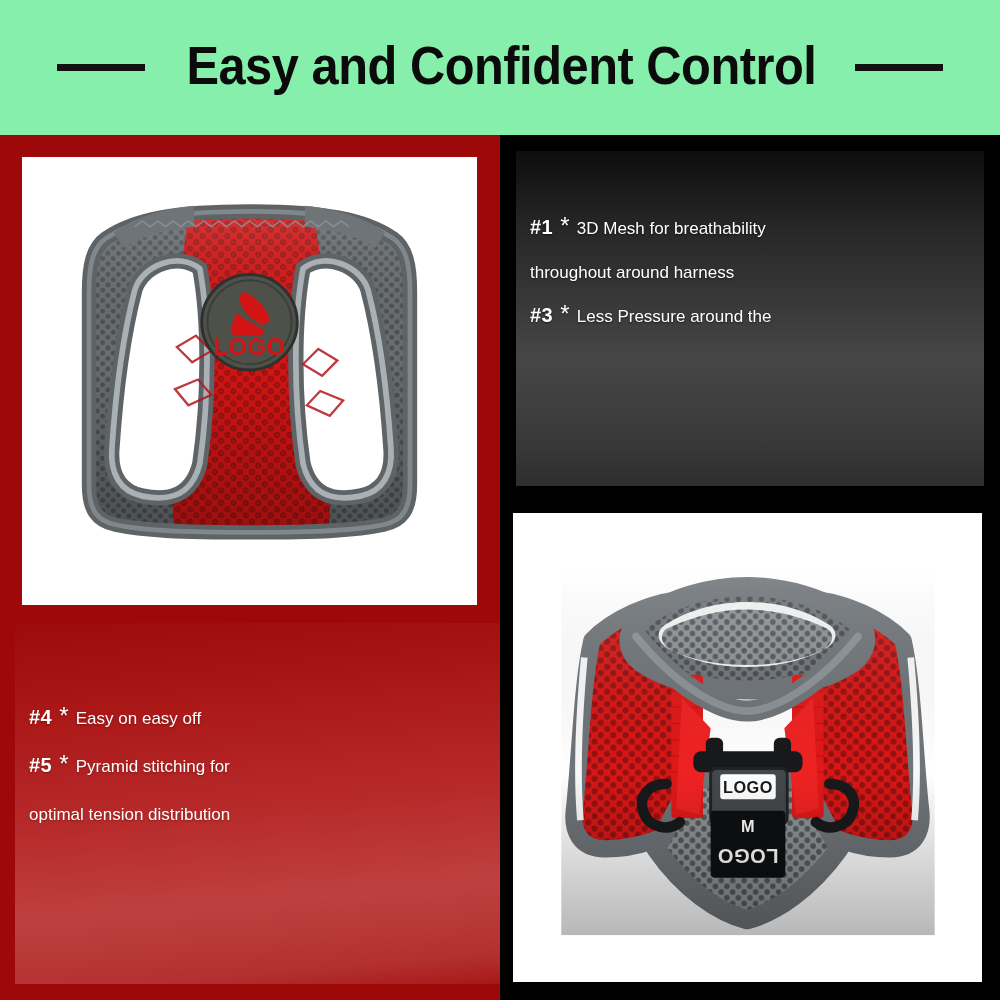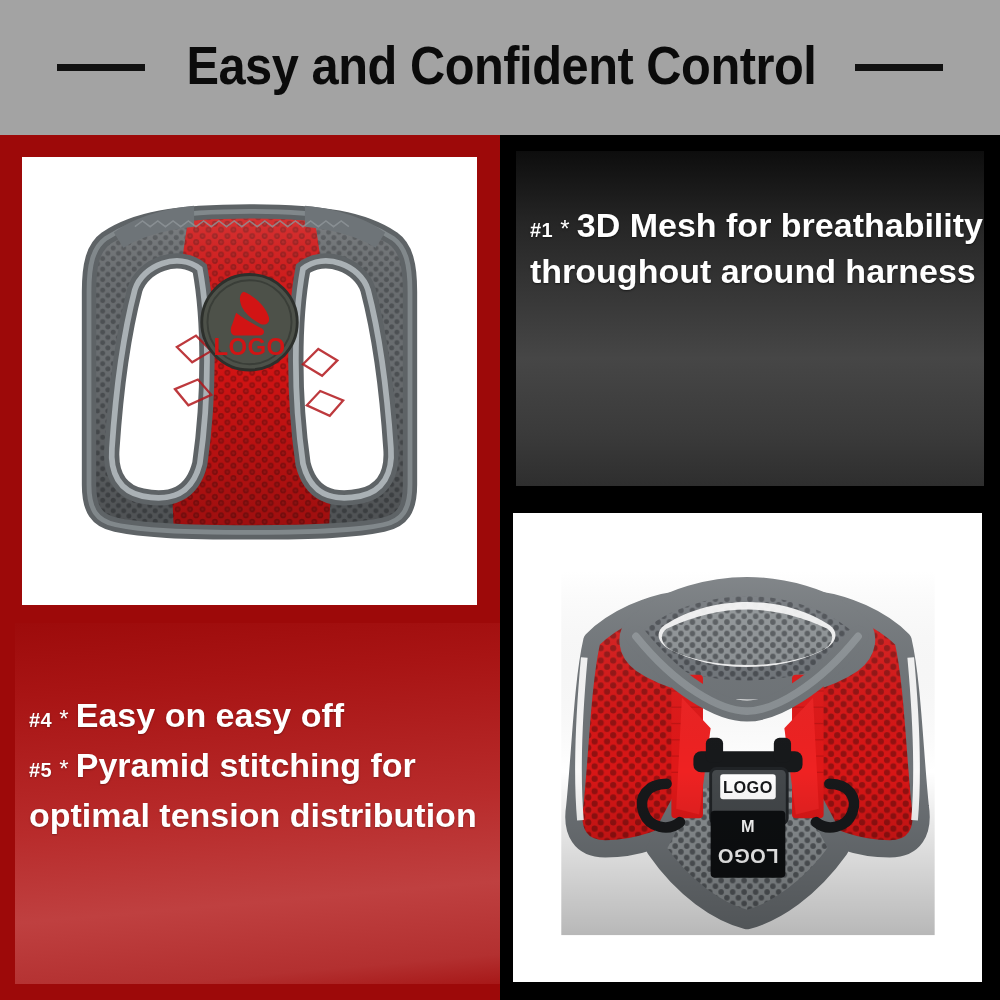--- a/index.html
+++ b/index.html
@@ -7,21 +7,21 @@
   body {
     background:#ffffff;
     font-family:"Liberation Sans", sans-serif;
     overflow:hidden;
     position:relative;
   }
 
   
   #header {
     position:absolute; left:0; top:0; width:1000px; height:135px;
-    background:#a3a3a3;
+    background:#86efac;
     display:flex; align-items:center; justify-content:center;
   }
   .hdr-rule {
     height:7px; background:#111111; flex:0 0 auto;
   }
   .hdr-rule.left  { width:88px; margin-right:14px; }
   .hdr-rule.right { width:88px; margin-left:12px; }
   #header-title {
     font-family:"Liberation Sans Narrow","Liberation Sans", sans-serif;
     font-weight:bold;
@@ -65,21 +65,21 @@
     line-height:41px;
     white-space:nowrap;
     text-shadow:0 1px 2px rgba(0,0,0,.55);
   }
   .feat-num {
     font-size:20px;
     font-weight:bold;
     letter-spacing:0.5px;
   }
   .feat-star { font-size:24px; }
-  .feat-txt  { font-size:34px;font-weight:bold; }
+  .feat-txt  { font-size:17px; }
 
   
   #panel-features-bottom {
     position:absolute; left:0; top:623px; width:544px; height:377px;
     background:#9d0909;
     padding:0 15px 16px 15px;
   }
   #features-bottom-inner {
     width:100%; height:100%;
     background:linear-gradient(175deg,#9d0b0b 0%, #a81414 18%, #b82b2b 52%, #bf4040 74%, #b33030 92%, #a61616 100%);
@@ -227,20 +227,25 @@
 <div id="panel-features-top">
   <div id="features-top-inner">
     <div class="feat-line">
       <span class="feat-num">#1</span>
       <span class="feat-star">*</span>
       <span class="feat-txt">3D Mesh for breathability</span>
     </div>
     <div class="feat-line">
       <span class="feat-txt">throughout around harness</span>
     </div>
+    <div class="feat-line">
+      <span class="feat-num">#3</span>
+      <span class="feat-star">*</span>
+      <span class="feat-txt">Less Pressure around the</span>
+    </div>
   </div>
 </div>
 
 <div id="panel-features-bottom">
   <div id="features-bottom-inner">
     <div class="feat-line-red">
       <span class="feat-num">#4</span>
       <span class="feat-star">*</span>
       <span class="feat-txt">Easy on easy off</span>
     </div>

